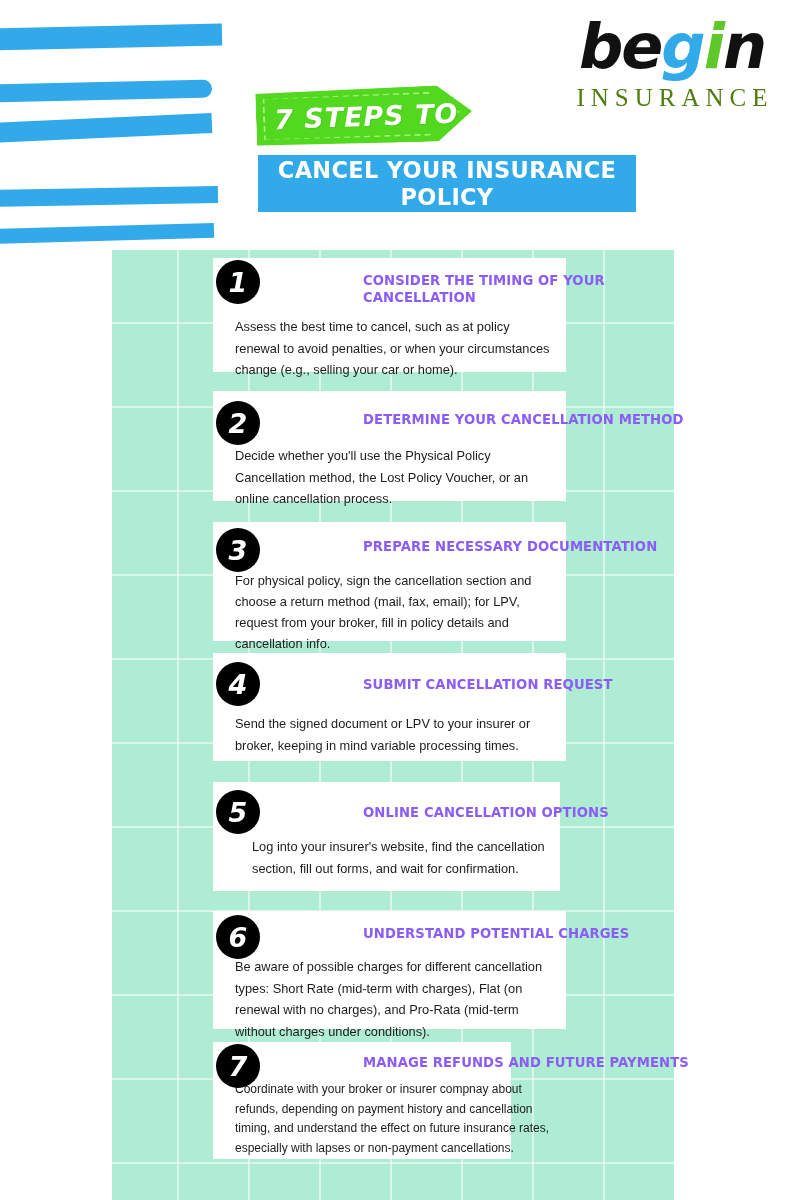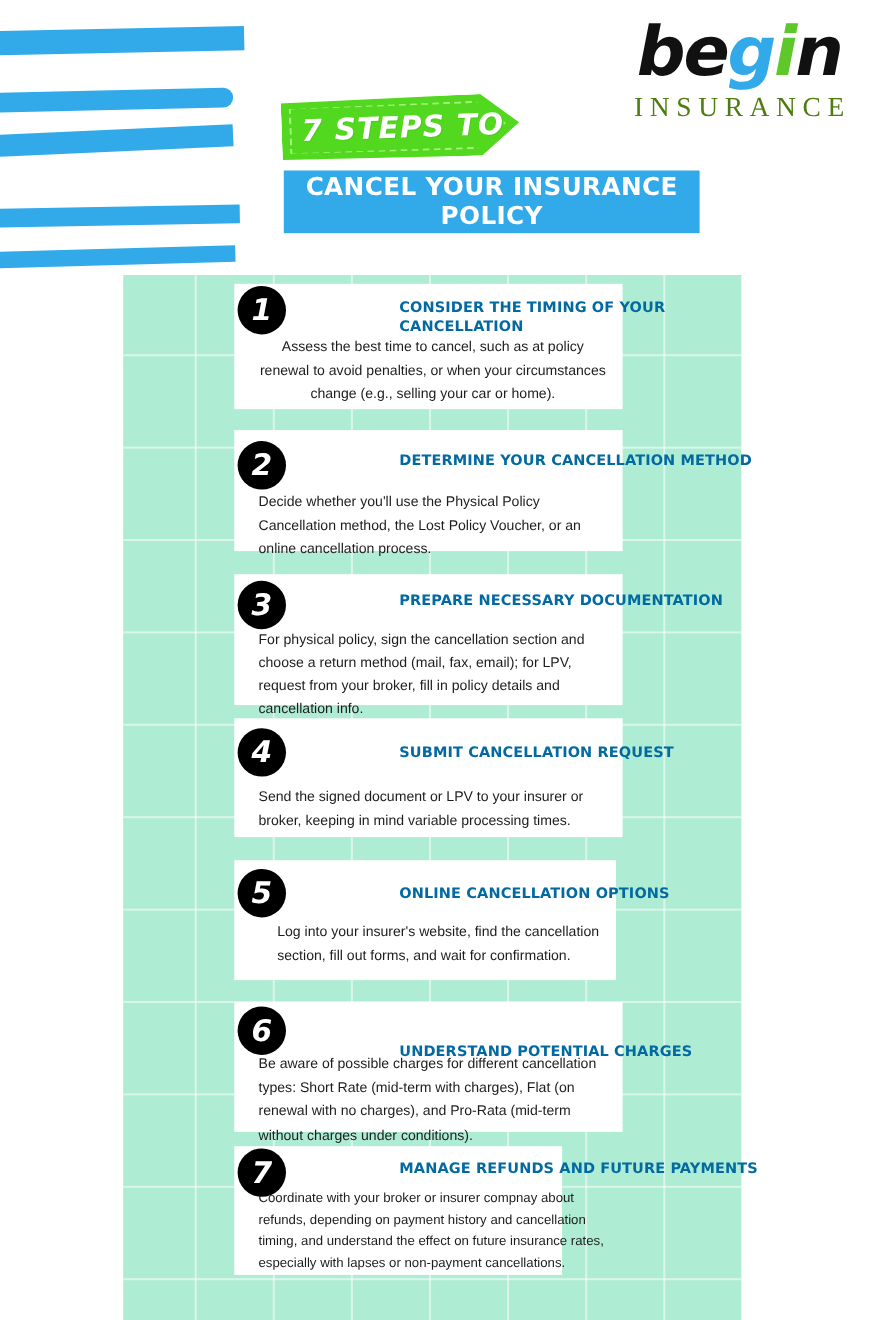--- a/index.html
+++ b/index.html
@@ -86,21 +86,21 @@
 
   
   #steps-list{position:absolute;left:112px;top:250px;width:600px;}
   .step{position:relative;}
   .step-card{
     position:absolute;
     background:#ffffff;
   }
   .step-title{
     font-family:"DejaVu Sans",sans-serif;
-    font-weight:bold;color:#0369a1;
+    font-weight:bold;color:#8b5cf6;
   }
   .step-body{
     font-family:"Liberation Sans",sans-serif;
     color:#1c1c1c;
   }
   .step-num{
     position:absolute;
     background:#000000;border-radius:50%;
     color:#ffffff;
     font-family:"DejaVu Sans",sans-serif;
@@ -136,21 +136,21 @@
 <div id="title-bar">
   <div id="title-text">CANCEL YOUR INSURANCE POLICY</div>
 </div>
 
 <div id="grid-panel"></div>
 
 <div id="steps-list">
     <div class="step">
       <div class="step-card" style="left: 101px; top: 8px; width: 353px; height: 114px;">
         <div class="step-title" style="position: absolute; left: 150px; top: 14px; width: 250px; font-size: 13.2px; line-height: 17px; letter-spacing: 0.1px;">CONSIDER THE TIMING OF YOUR CANCELLATION</div>
-        <div class="step-body" style="position: absolute; left: 22px; top: 46px; width: 317px; font-size: 12.8px; line-height: 21.5px; text-align: center;">Assess the best time to cancel, such as at policy renewal to avoid penalties, or when your circumstances change (e.g., selling your car or home).</div>
+        <div class="step-body" style="position: absolute; left: 22px; top: 58px; width: 317px; font-size: 12.8px; line-height: 21.5px;">Assess the best time to cancel, such as at policy renewal to avoid penalties, or when your circumstances change (e.g., selling your car or home).</div>
       </div>
       <div class="step-num" style="left: 104px; top: 10px; width: 44px; height: 44px; font-size: 27px;">1</div>
     </div>
     <div class="step">
       <div class="step-card" style="left: 101px; top: 141px; width: 353px; height: 110px;">
         <div class="step-title" style="position: absolute; left: 150px; top: 20px; width: 330px; font-size: 13.2px; line-height: 17px; letter-spacing: 0.1px;">DETERMINE YOUR CANCELLATION METHOD</div>
         <div class="step-body" style="position: absolute; left: 22px; top: 54px; width: 317px; font-size: 12.8px; line-height: 21.5px;">Decide whether you'll use the Physical Policy Cancellation method, the Lost Policy Voucher, or an online cancellation process.</div>
       </div>
       <div class="step-num" style="left: 104px; top: 151px; width: 44px; height: 44px; font-size: 27px;">2</div>
     </div>
@@ -170,21 +170,21 @@
     </div>
     <div class="step">
       <div class="step-card" style="left: 101px; top: 532px; width: 347px; height: 109px;">
         <div class="step-title" style="position: absolute; left: 150px; top: 22px; width: 330px; font-size: 13.2px; line-height: 17px; letter-spacing: 0.1px;">ONLINE CANCELLATION OPTIONS</div>
         <div class="step-body" style="position: absolute; left: 22px; top: 54px; width: 317px; font-size: 12.8px; line-height: 21.5px; margin-left: 17px;">Log into your insurer's website, find the cancellation section, fill out forms, and wait for confirmation.</div>
       </div>
       <div class="step-num" style="left: 104px; top: 540px; width: 44px; height: 44px; font-size: 27px;">5</div>
     </div>
     <div class="step">
       <div class="step-card" style="left: 101px; top: 661px; width: 353px; height: 118px;">
-        <div class="step-title" style="position: absolute; left: 150px; top: 14px; width: 330px; font-size: 13.2px; line-height: 17px; letter-spacing: 0.1px; margin-top: 23px;">UNDERSTAND POTENTIAL CHARGES</div>
+        <div class="step-title" style="position: absolute; left: 150px; top: 14px; width: 330px; font-size: 13.2px; line-height: 17px; letter-spacing: 0.1px;">UNDERSTAND POTENTIAL CHARGES</div>
         <div class="step-body" style="position: absolute; left: 22px; top: 45px; width: 317px; font-size: 12.8px; line-height: 21.5px;">Be aware of possible charges for different cancellation types: Short Rate (mid-term with charges), Flat (on renewal with no charges), and Pro-Rata (mid-term without charges under conditions).</div>
       </div>
       <div class="step-num" style="left: 104px; top: 665px; width: 44px; height: 44px; font-size: 27px;">6</div>
     </div>
     <div class="step">
       <div class="step-card" style="left: 101px; top: 792px; width: 298px; height: 117px;">
         <div class="step-title" style="position: absolute; left: 150px; top: 12px; width: 330px; font-size: 13.2px; line-height: 17px; letter-spacing: 0.1px;">MANAGE REFUNDS AND FUTURE PAYMENTS</div>
         <div class="step-body" style="position: absolute; left: 22px; top: 38px; width: 317px; font-size: 12px; line-height: 19.5px;">Coordinate with your broker or insurer compnay about refunds, depending on payment history and cancellation timing, and understand the effect on future insurance rates, especially with lapses or non-payment cancellations.</div>
       </div>
       <div class="step-num" style="left: 104px; top: 794px; width: 44px; height: 44px; font-size: 27px;">7</div>

